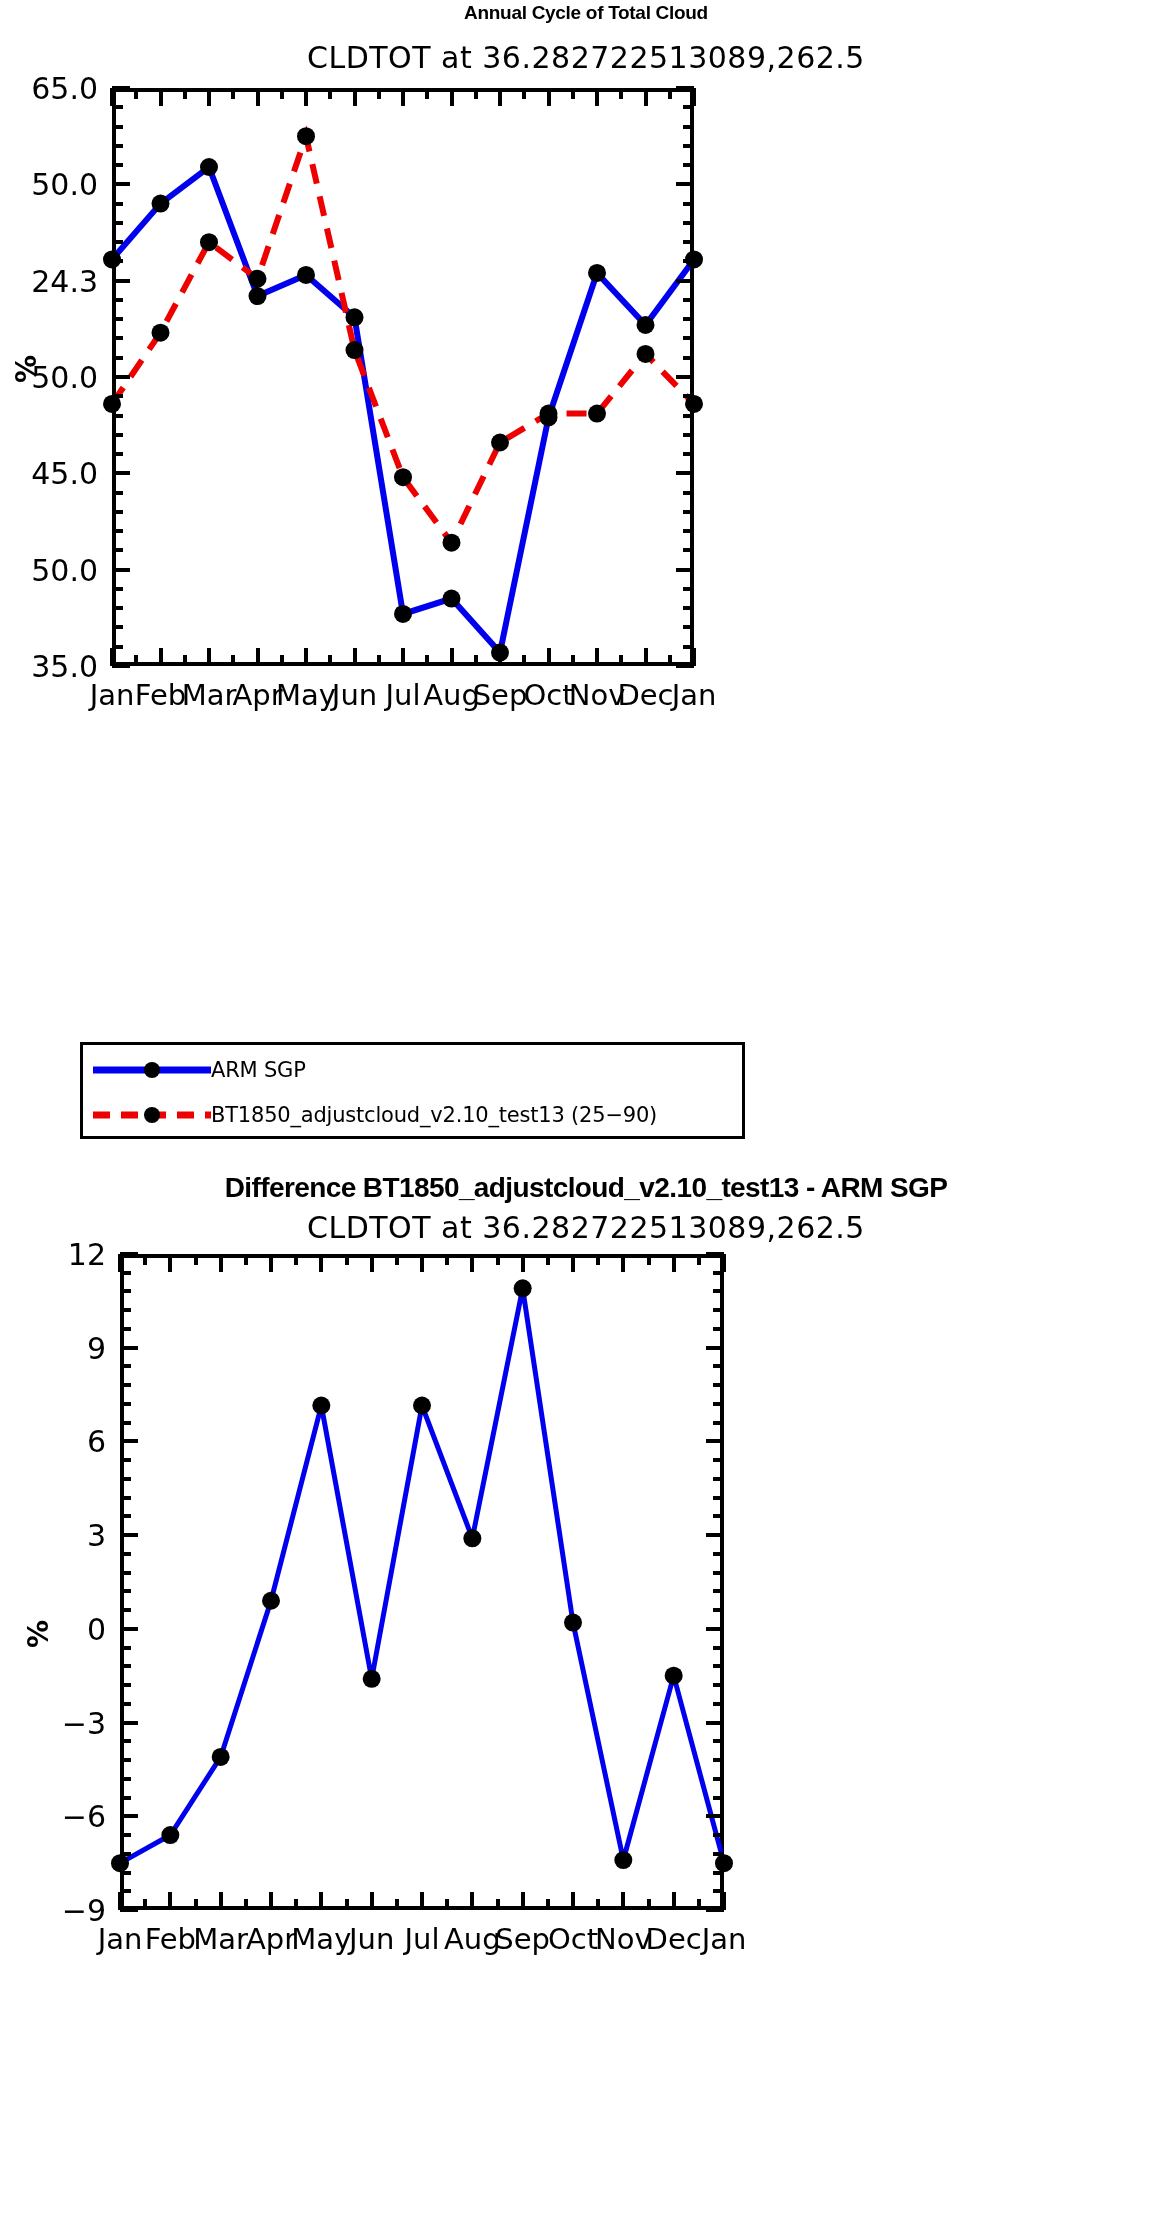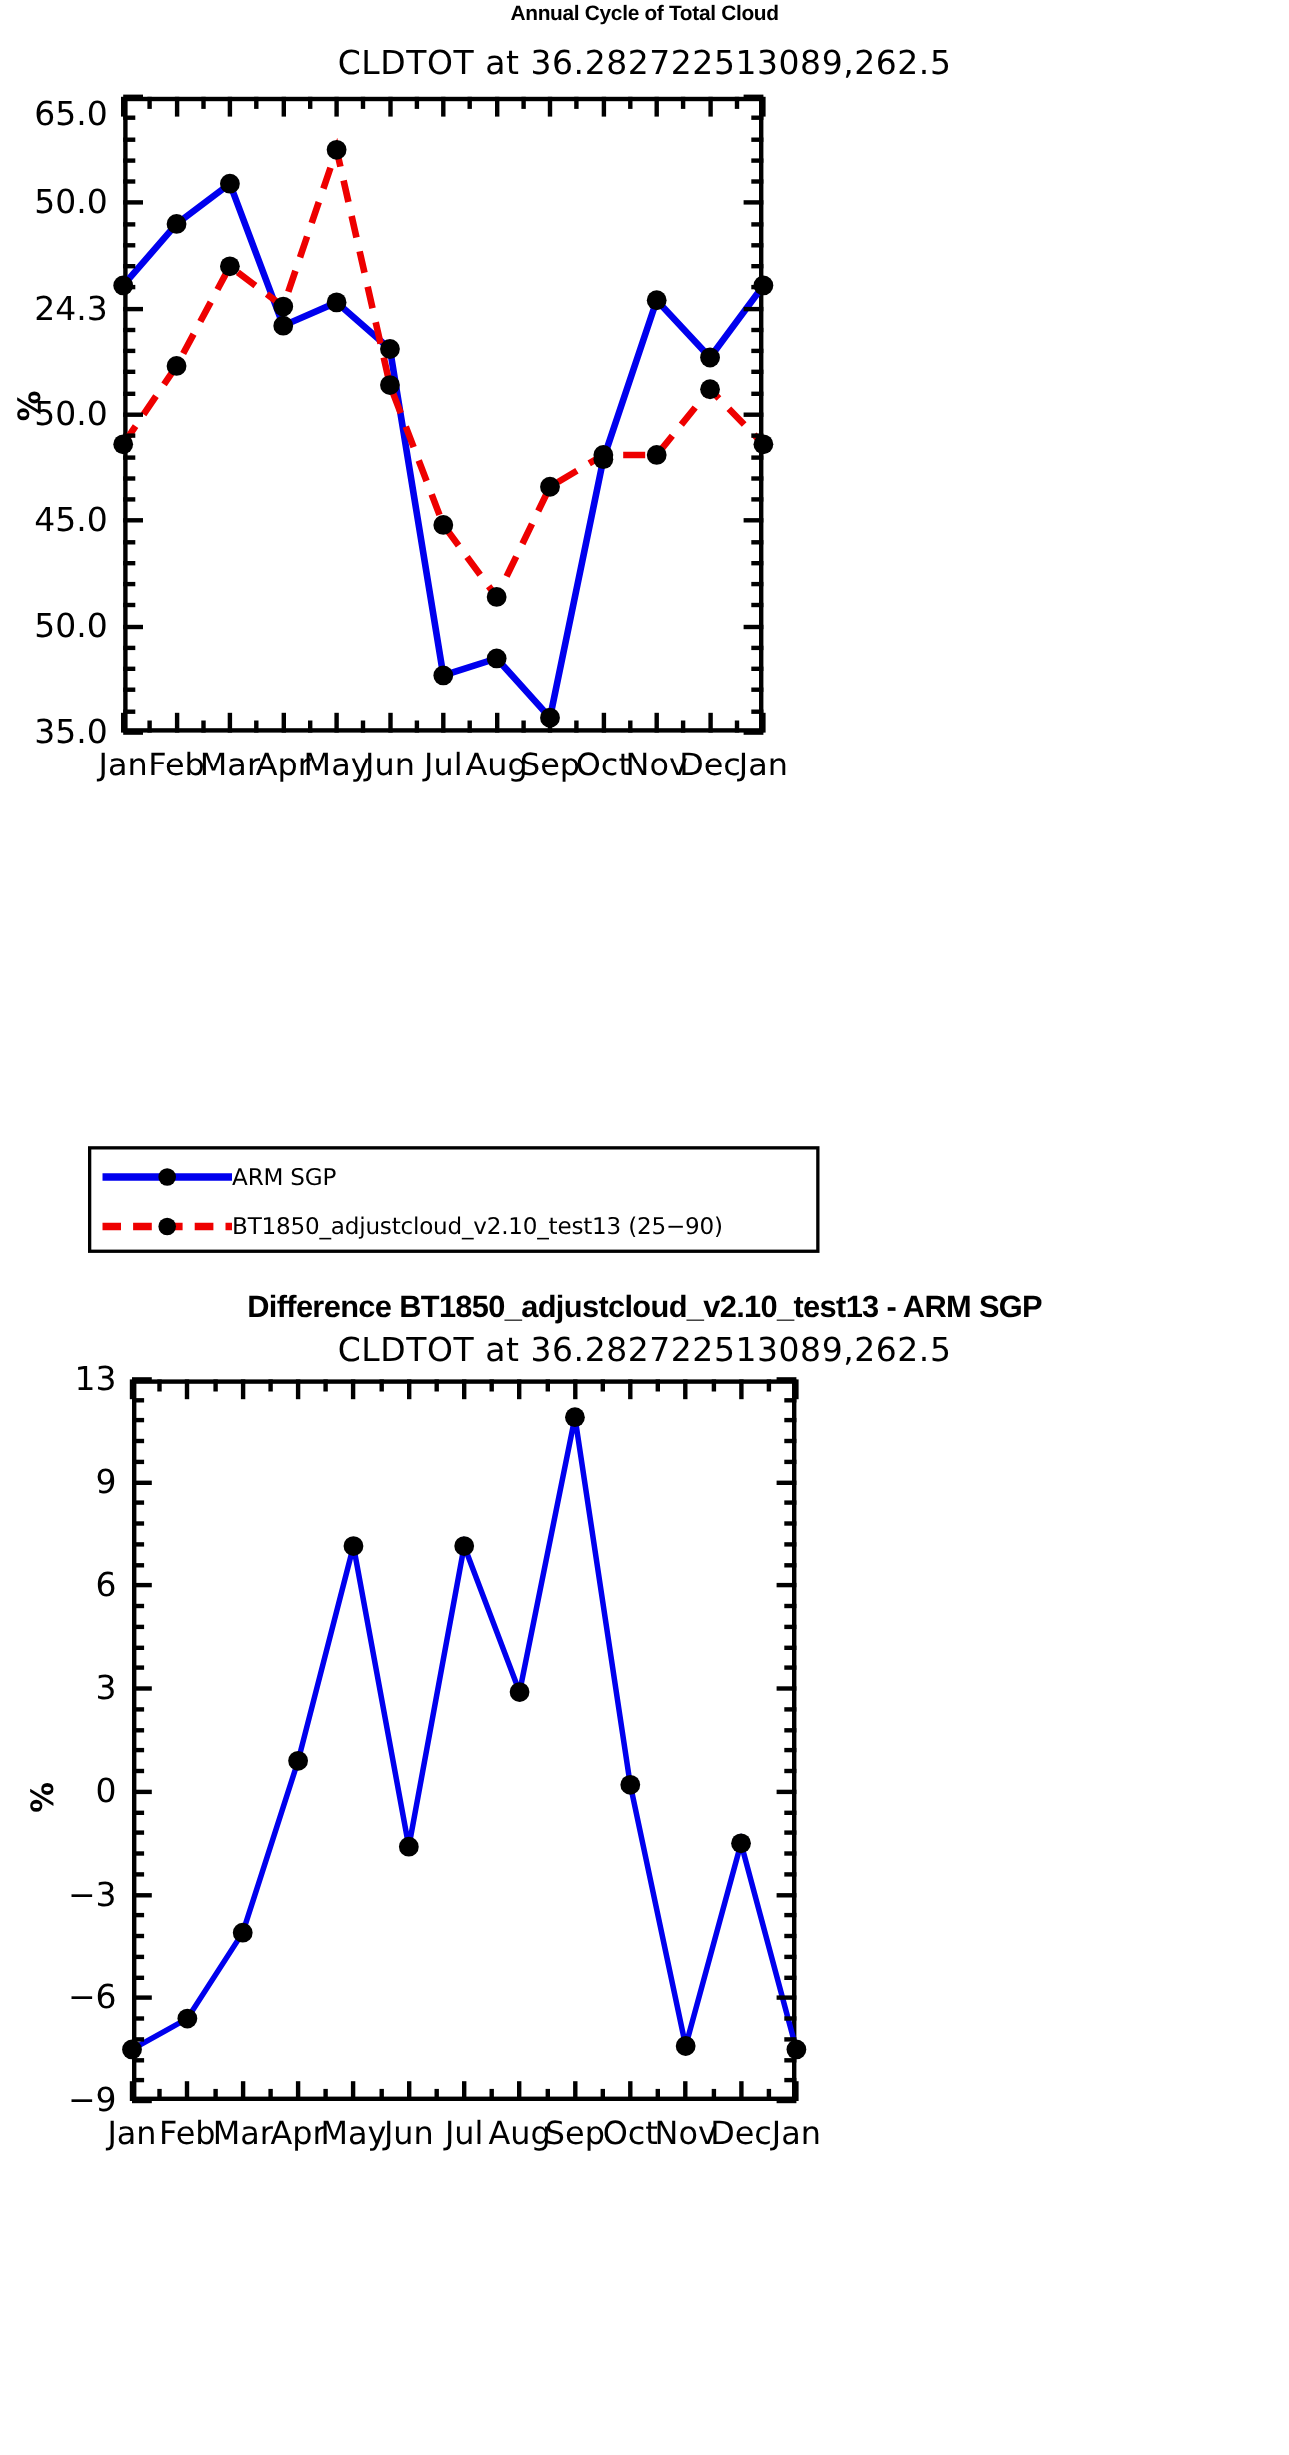--- a/index.html
+++ b/index.html
@@ -105,21 +105,21 @@
         <circle cx="291" cy="389.1866666666667" r="9" fill="#000"></circle>
         <circle cx="339.5" cy="454.6933333333334" r="9" fill="#000"></circle>
         <circle cx="388" cy="354.50666666666666" r="9" fill="#000"></circle>
         <circle cx="436.5" cy="325.6066666666667" r="9" fill="#000"></circle>
         <circle cx="485" cy="325.6066666666667" r="9" fill="#000"></circle>
         <circle cx="533.5" cy="265.87999999999994" r="9" fill="#000"></circle>
         <circle cx="582" cy="315.9733333333333" r="9" fill="#000"></circle>
       </svg>
   <div class="tick major-y " style="top: -2px;"></div>
       <div class="tick major-y r" style="top: -2px;"></div>
-      <div class="ylab" style="top: 16px;">65.0</div>
+      <div class="ylab" style="top: 0px;">65.0</div>
       <div class="tick minor-y " style="top: 17.2667px;"></div>
       <div class="tick minor-y r" style="top: 17.2667px;"></div>
       <div class="tick minor-y " style="top: 36.5333px;"></div>
       <div class="tick minor-y r" style="top: 36.5333px;"></div>
       <div class="tick minor-y " style="top: 55.8px;"></div>
       <div class="tick minor-y r" style="top: 55.8px;"></div>
       <div class="tick minor-y " style="top: 75.0667px;"></div>
       <div class="tick minor-y r" style="top: 75.0667px;"></div>
       <div class="tick major-y " style="top: 94.3333px;"></div>
       <div class="tick major-y r" style="top: 94.3333px;"></div>
@@ -287,21 +287,21 @@
       <circle cx="302" cy="151.50476190476195" r="9" fill="#000"></circle>
       <circle cx="352.33333333333337" cy="284.26666666666665" r="9" fill="#000"></circle>
       <circle cx="402.66666666666663" cy="34.36190476190484" r="9" fill="#000"></circle>
       <circle cx="453" cy="368.60952380952386" r="9" fill="#000"></circle>
       <circle cx="503.33333333333337" cy="606.0190476190477" r="9" fill="#000"></circle>
       <circle cx="553.6666666666666" cy="421.7142857142857" r="9" fill="#000"></circle>
       <circle cx="604" cy="609.1428571428571" r="9" fill="#000"></circle>
     </svg>
 <div class="tick major-y " style="top: -2px;"></div>
     <div class="tick major-y r" style="top: -2px;"></div>
-    <div class="ylab" style="top: 0px;">13</div>
+    <div class="ylab" style="top: 0px;">12</div>
     <div class="tick minor-y " style="top: 16.7429px;"></div>
     <div class="tick minor-y r" style="top: 16.7429px;"></div>
     <div class="tick minor-y " style="top: 35.4857px;"></div>
     <div class="tick minor-y r" style="top: 35.4857px;"></div>
     <div class="tick minor-y " style="top: 54.2286px;"></div>
     <div class="tick minor-y r" style="top: 54.2286px;"></div>
     <div class="tick minor-y " style="top: 72.9714px;"></div>
     <div class="tick minor-y r" style="top: 72.9714px;"></div>
     <div class="tick major-y " style="top: 91.7143px;"></div>
     <div class="tick major-y r" style="top: 91.7143px;"></div>

